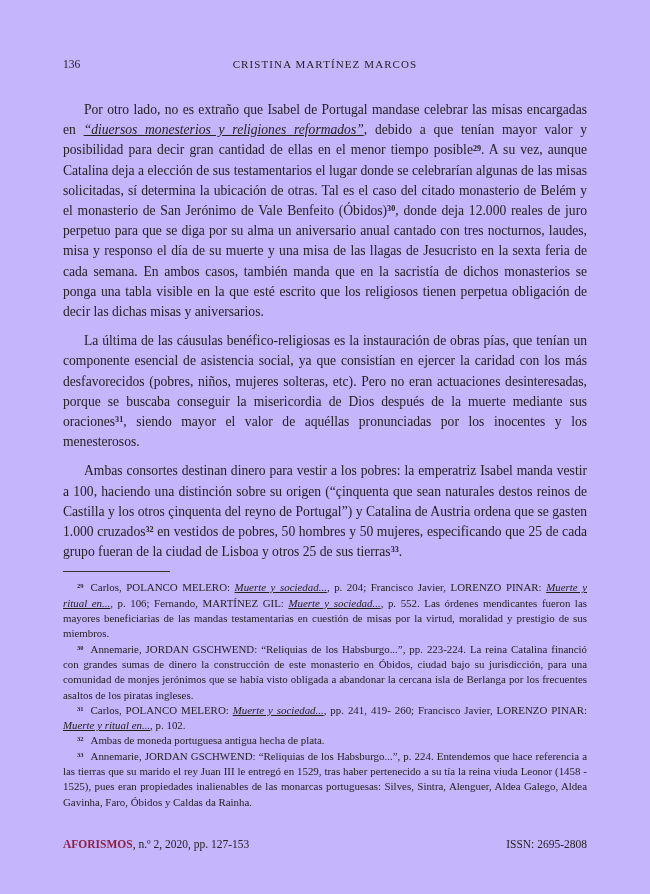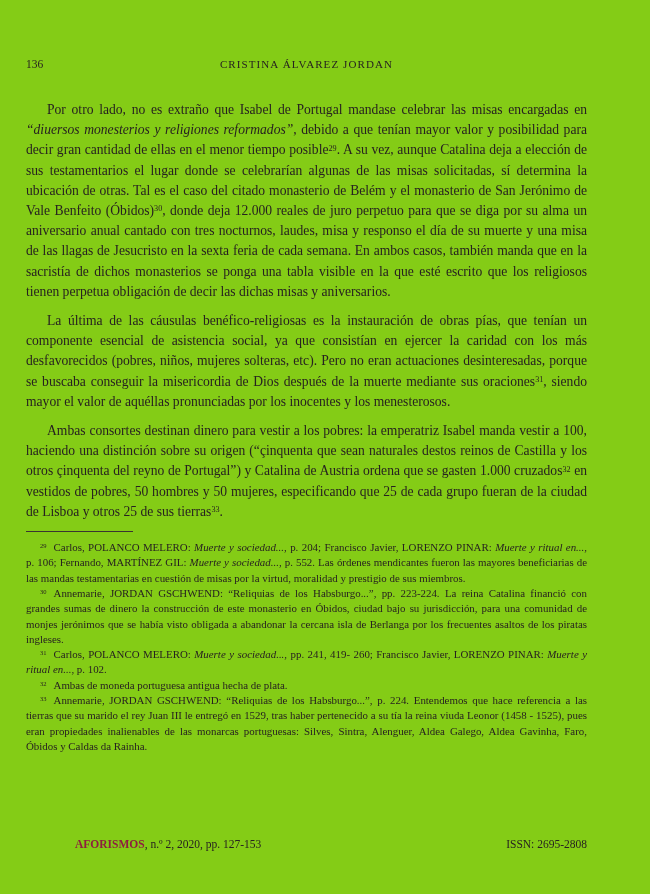--- a/index.html
+++ b/index.html
@@ -5,22 +5,22 @@
   :root {
     --accent: #8e1f3f;
     --text: #272220;
   }
   html, body { margin: 0; padding: 0; background: #ffffff; }
   .page {
     position: relative;
     width: 650px;
     height: 894px;
     box-sizing: border-box;
-    padding: 58px 63px 0 26px;
-    background: #84cc16;
+    padding: 58px 63px 0 63px;
+    background: #c4b5fd;
     font-family: "Liberation Serif", "DejaVu Serif", serif;
     color: var(--text);
     overflow: hidden;
   }
   
   .running-head {
     position: relative;
     height: 15px;
     margin-bottom: 27px;
     font-size: 11.5px;
@@ -44,61 +44,62 @@
     line-height: 20.2px;
     text-align: justify;
     text-indent: 21px;
   }
   sup {
     font-size: 60%;
     line-height: 0;
     position: relative;
     top: -0.48em;
     vertical-align: baseline;
+    font-weight: bold;
   }
   
   .footnote-rule {
     width: 107px;
     height: 0;
     border-top: 1px solid #3a3431;
     margin: 5px 0 8px 0;
   }
   .footnotes p {
     margin: 0;
     font-size: 10.9px;
     line-height: 15.3px;
     text-align: justify;
     text-indent: 14px;
   }
   .footnotes p sup:first-child { margin-right: 7px; }
   
   .page-footer {
     position: absolute;
-    left: 75px;
+    left: 63px;
     right: 63px;
     top: 838px;
     display: flex;
     justify-content: space-between;
     font-size: 11.5px;
   }
   .journal-name {
     color: var(--accent);
     font-weight: bold;
   }
   .journal-citation { color: var(--text); }
-  em { font-style: italic; }
+  em { font-style: italic; text-decoration: underline; }
 </style>
 </head>
 <body>
 
 <div class="page">
 
   <div class="running-head">
     <span class="page-num">136</span>
-    <span class="running-title">CRISTINA ÁLVAREZ JORDAN</span>
+    <span class="running-title">CRISTINA MARTÍNEZ MARCOS</span>
   </div>
 
   <div class="body-text">
     <p><span>Por otro lado, no es extraño que Isabel de Portugal mandase celebrar las misas encargadas en </span><em>“diuersos monesterios y religiones reformados”</em><span>, debido a que tenían mayor valor y posibilidad para decir gran cantidad de ellas en el menor tiempo posible</span><sup>29</sup><span>. A su vez, aunque Catalina deja a elección de sus testamentarios el lugar donde se celebrarían algunas de las misas solicitadas, sí determina la ubicación de otras. Tal es el caso del citado monasterio de Belém y el monasterio de San Jerónimo de Vale Benfeito (Óbidos)</span><sup>30</sup><span>, donde deja 12.000 reales de juro perpetuo para que se diga por su alma un aniversario anual cantado con tres nocturnos, laudes, misa y responso el día de su muerte y una misa de las llagas de Jesucristo en la sexta feria de cada semana. En ambos casos, también manda que en la sacristía de dichos monasterios se ponga una tabla visible en la que esté escrito que los religiosos tienen perpetua obligación de decir las dichas misas y aniversarios.</span></p>
     <p><span>La última de las cáusulas benéfico-religiosas es la instauración de obras pías, que tenían un componente esencial de asistencia social, ya que consistían en ejercer la caridad con los más desfavorecidos (pobres, niños, mujeres solteras, etc). Pero no eran actuaciones desinteresadas, porque se buscaba conseguir la misericordia de Dios después de la muerte mediante sus oraciones</span><sup>31</sup><span>, siendo mayor el valor de aquéllas pronunciadas por los inocentes y los menesterosos.</span></p>
     <p><span>Ambas consortes destinan dinero para vestir a los pobres: la emperatriz Isabel manda vestir a 100, haciendo una distinción sobre su origen (“çinquenta que sean naturales destos reinos de Castilla y los otros çinquenta del reyno de Portugal”) y Catalina de Austria ordena que se gasten 1.000 cruzados</span><sup>32</sup><span> en vestidos de pobres, 50 hombres y 50 mujeres, especificando que 25 de cada grupo fueran de la ciudad de Lisboa y otros 25 de sus tierras</span><sup>33</sup><span>.</span></p>
   </div>
 
   <div class="footnote-rule"></div>
 

